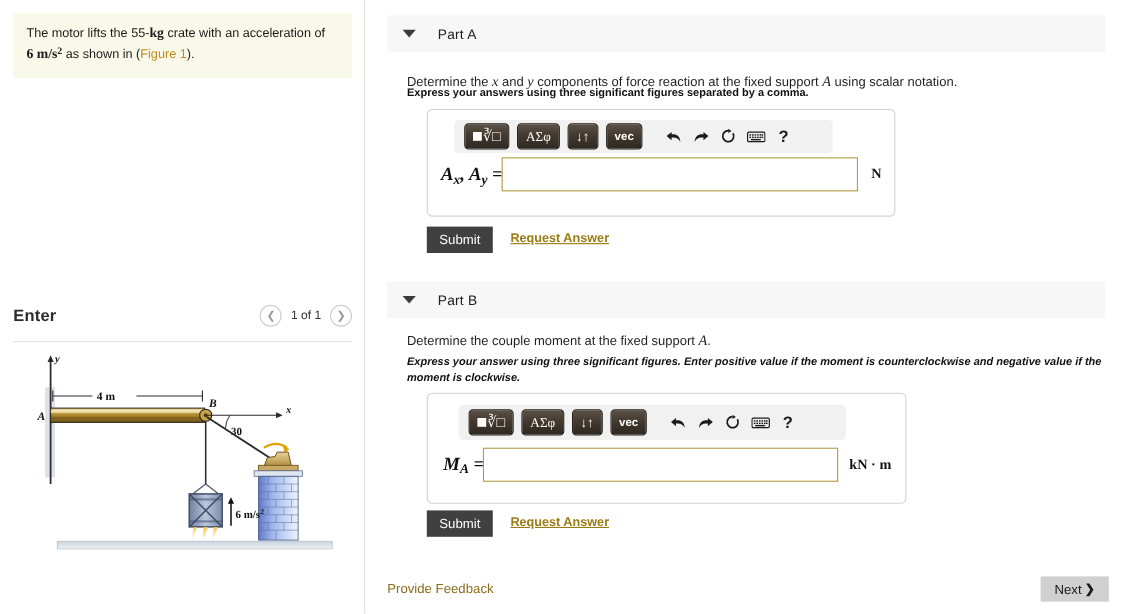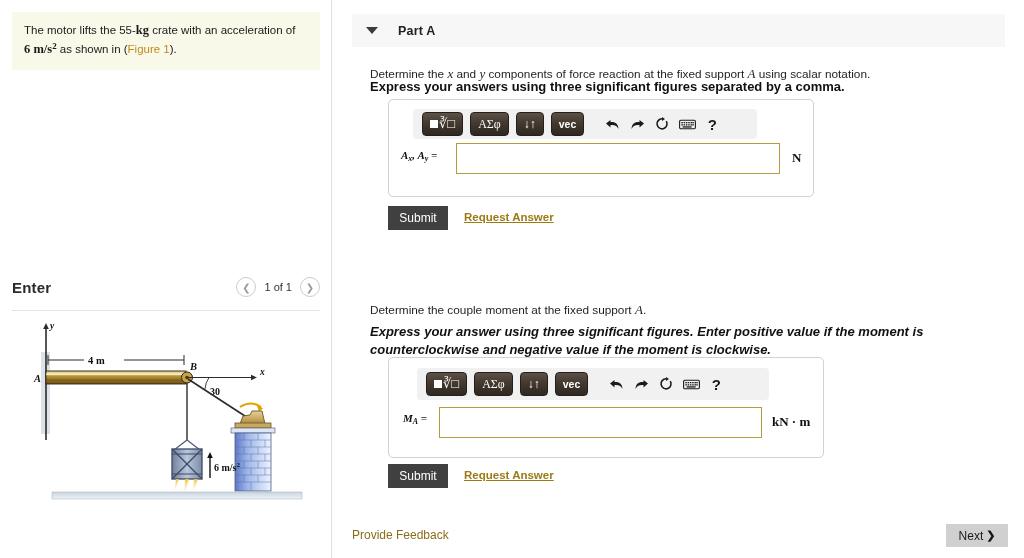--- a/index.html
+++ b/index.html
@@ -67,32 +67,32 @@
     background: #f7f7f7;
     display: flex; align-items: center;
   }
   .caret {
     width: 0; height: 0;
     border-left: 6px solid transparent;
     border-right: 6px solid transparent;
     border-top: 7px solid #3b3b3b;
     margin-left: 14px; margin-right: 20px;
   }
-  .part-label { font-size: 12.5px; font-weight: bold; color: #222; letter-spacing: .2px; }
+  .part-label { font-size: 12.5px; font-weight: normal; color: #222; letter-spacing: .2px; }
 
   .prompt {
     position: absolute; left: 37px; width: 640px;
     font-size: 11.8px; color: #1f1f1f; line-height: 1.45;
   }
   .prompt .mathi {
     font-family: "Liberation Serif", serif; font-style: italic; font-size: 13px;
   }
   .instruction {
     position: absolute; left: 37px; width: 648px;
-    font-size: 13px; font-weight: bold; color: #111; line-height: 1.42;
+    font-size: 10px; font-weight: bold; color: #111; line-height: 1.42;
   }
 
   
   .answer-panel {
     position: absolute;
     background: #fff;
     border: 1px solid #d2d2d2;
     border-radius: 5px;
   }
   .toolbar {
@@ -123,21 +123,21 @@
     color: #1b1b1b; font-size: 14px;
     display: flex; align-items: center; justify-content: center;
     width: 18px; height: 22px;
   }
   .tb-gap { width: 5px; }
 
   .ans-label {
     position: absolute;
     font-family: "Liberation Serif", serif;
     font-style: italic; font-weight: bold;
-    font-size: 11px; color: #111;
+    font-size: 17px; color: #111;
   }
   .ans-input {
     position: absolute;
     background: #fff;
     border: 1px solid #b59b3f;
     height: 31px;
   }
   .ans-unit {
     position: absolute;
     font-family: "Liberation Serif", serif;
@@ -394,20 +394,24 @@
       <div class="ans-label" style="left:12px; top:49px;">
         <span>A</span><span class="sub">x</span><span>, A</span><span class="sub">y</span><span> =</span>
       </div>
       <input class="ans-input" style="left: 67px; top: 43px; width: 324px;" type="text" value="">
       <div class="ans-unit" style="left:403px; top:50px;">N</div>
     </div>
 
     <button class="submit-btn" style="left:55px; top:206px;">Submit</button>
     <div class="req-link" style="left:131px; top:211px;">Request Answer</div>
 
+    <div class="part-header" style="top:256px;">
+      <div class="caret"></div>
+      <div class="part-label">Part B</div>
+    </div>
 
     <div class="prompt" style="top:301px;">
       <span>Determine the couple moment at the fixed support </span><span class="mathi">A</span><span>.</span>
     </div>
 
     <div class="instruction" style="top:323px;font-style:italic;">Express your answer using three significant figures. Enter positive value if the moment is counterclockwise and negative value if the moment is clockwise.</div>
 
     <div class="answer-panel" style="left:55px; top:357px; width:436px; height:101px;">
 
       <div class="toolbar" style="left:28px; top:10px; width:352px; height:32px;">

